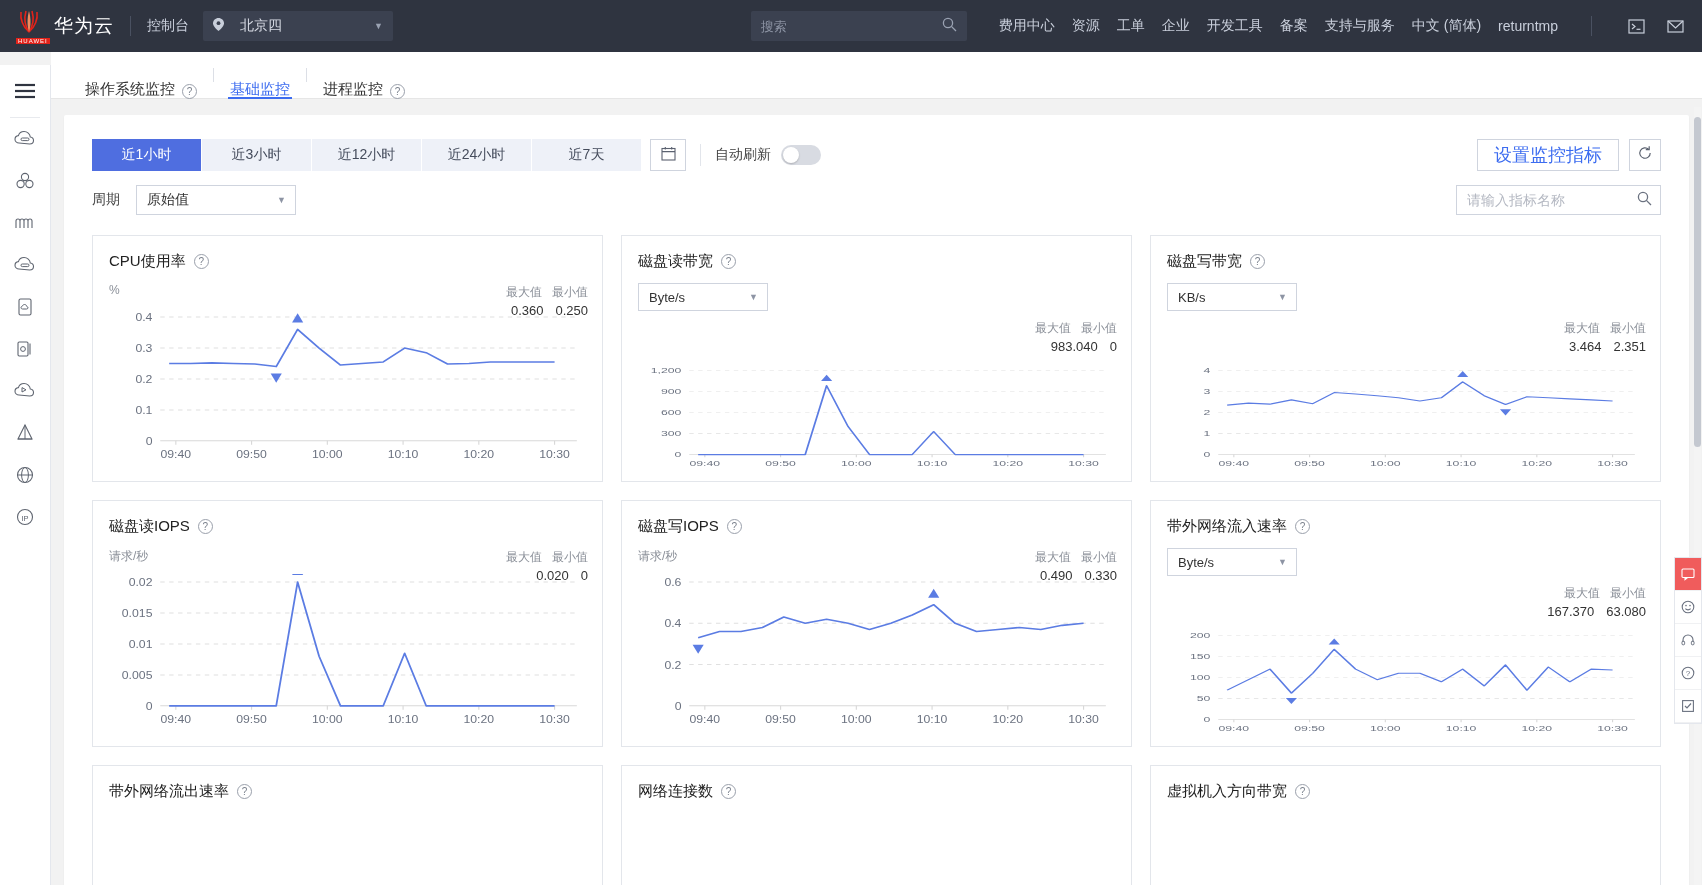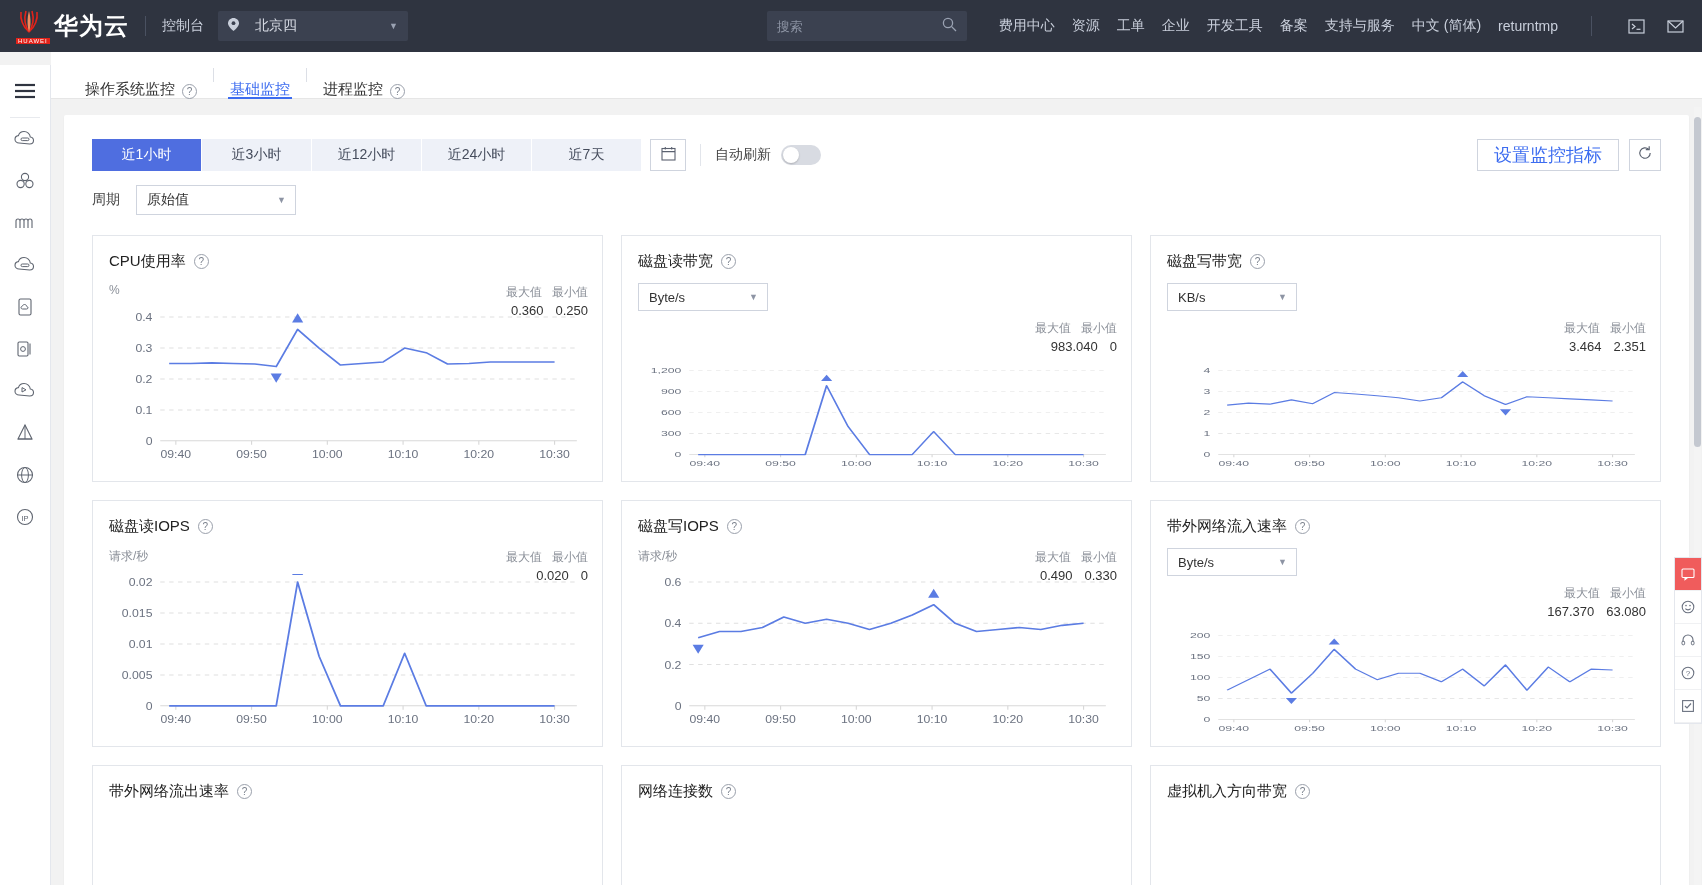--- a/index.html
+++ b/index.html
@@ -10,36 +10,36 @@
   }
 
   
   .topbar {
     height: 52px; background: #2f3440; display: flex;
     align-items: center; color: #d8dce5; font-size: 14px;
     position: relative; z-index: 50;
   }
   .logo-wrap { display:flex; align-items:center; padding-left:14px; gap:10px; }
   .logo-mark { width:30px; height:34px; position:relative; }
-  .logo-text-cn { font-size:24px; color:#fff; font-weight:bold; letter-spacing:1px; }
+  .logo-text-cn { font-size:19px; color:#fff; font-weight:normal; letter-spacing:1px; }
   .logo-sub {
     position:absolute; bottom:-1px; left:2px; font-size:6px; letter-spacing:1px;
     color:#fff; background:#e2231a; padding:0 2px;
   }
   .hdr-div { width:1px; height:20px; background:#4a5161; margin:0 16px; }
   .hdr-link { color:#c9cfdb; cursor:pointer; white-space:nowrap; }
   .region-sel {
     display:flex; align-items:center; gap:16px; background:#3b4150;
     height:30px; width:190px; padding:0 10px; margin-left:14px;
     border-radius:2px; cursor:pointer; position:relative;
   }
   .region-sel .caret { position:absolute; right:10px; font-size:9px; color:#9aa2b2;}
   .search-box {
     display:flex; align-items:center; background:#3b4150; height:30px;
-    width:200px; border-radius:2px; padding:9px 10px; position:relative;
+    width:216px; border-radius:2px; padding:9px 10px; position:relative;
     margin-left:auto; cursor:text;
   }
   .search-box input {
     background:transparent; border:0; outline:0; color:#c9cfdb;
     font-size:13px; width:100%; font-family:inherit;
   }
   .search-box input::placeholder { color:#8d94a4; }
   .nav-right { display:flex; align-items:center; gap:17px; margin-left:32px; margin-right:16px; }
   .icon-btn { width:22px; height:20px; cursor:pointer; color:#c9cfdb; display:flex;
     align-items:center; justify-content:center; }
@@ -376,20 +376,29 @@
             </svg>
         </span>
       </div>
     </div>
 
     <div class="filter-row">
       <div class="filter-label">周期</div>
       <div class="select">
         <span>原始值</span>
         <span class="caret">▼</span>
+      </div>
+      <div class="metric-search">
+        <input placeholder="请输入指标名称" style="">
+        <span>
+          <svg width="15" height="15" viewBox="0 0 15 15">
+              <circle cx="6" cy="6" r="4.6" fill="none" stroke="#6b7280" stroke-width="1.3"></circle>
+              <line x1="9.4" y1="9.4" x2="14" y2="14" stroke="#6b7280" stroke-width="1.3"></line>
+            </svg>
+        </span>
       </div>
     </div>
 
     <div class="grid" id="chart-grid">
         <div class="card">
           <div class="card-head">
       <span class="card-title">CPU使用率</span>
       <span class="qmark">?</span>
     </div>
           <div class="card-body" style="">

